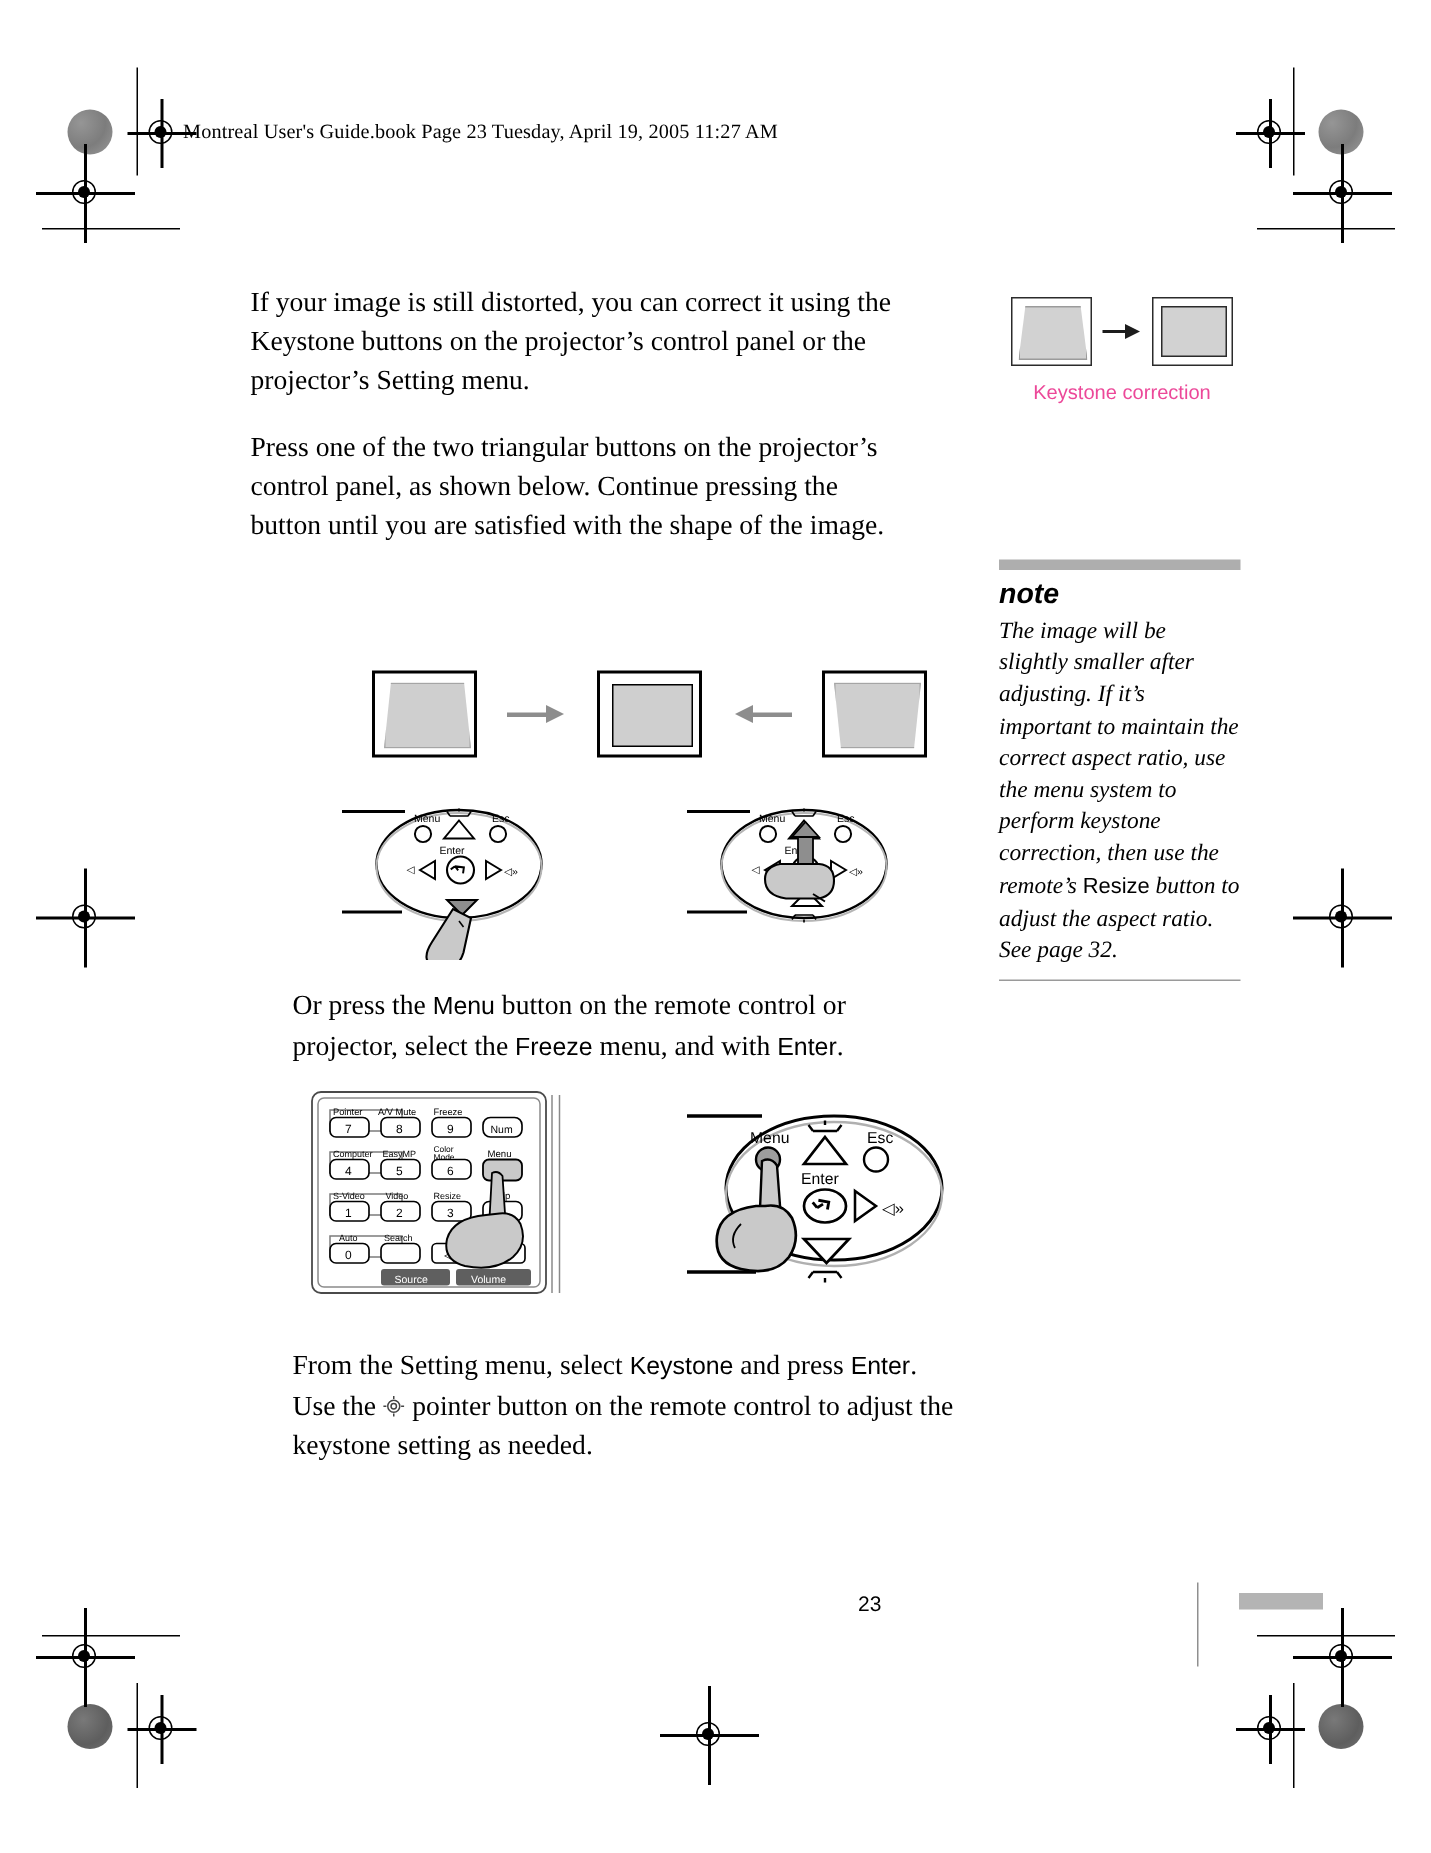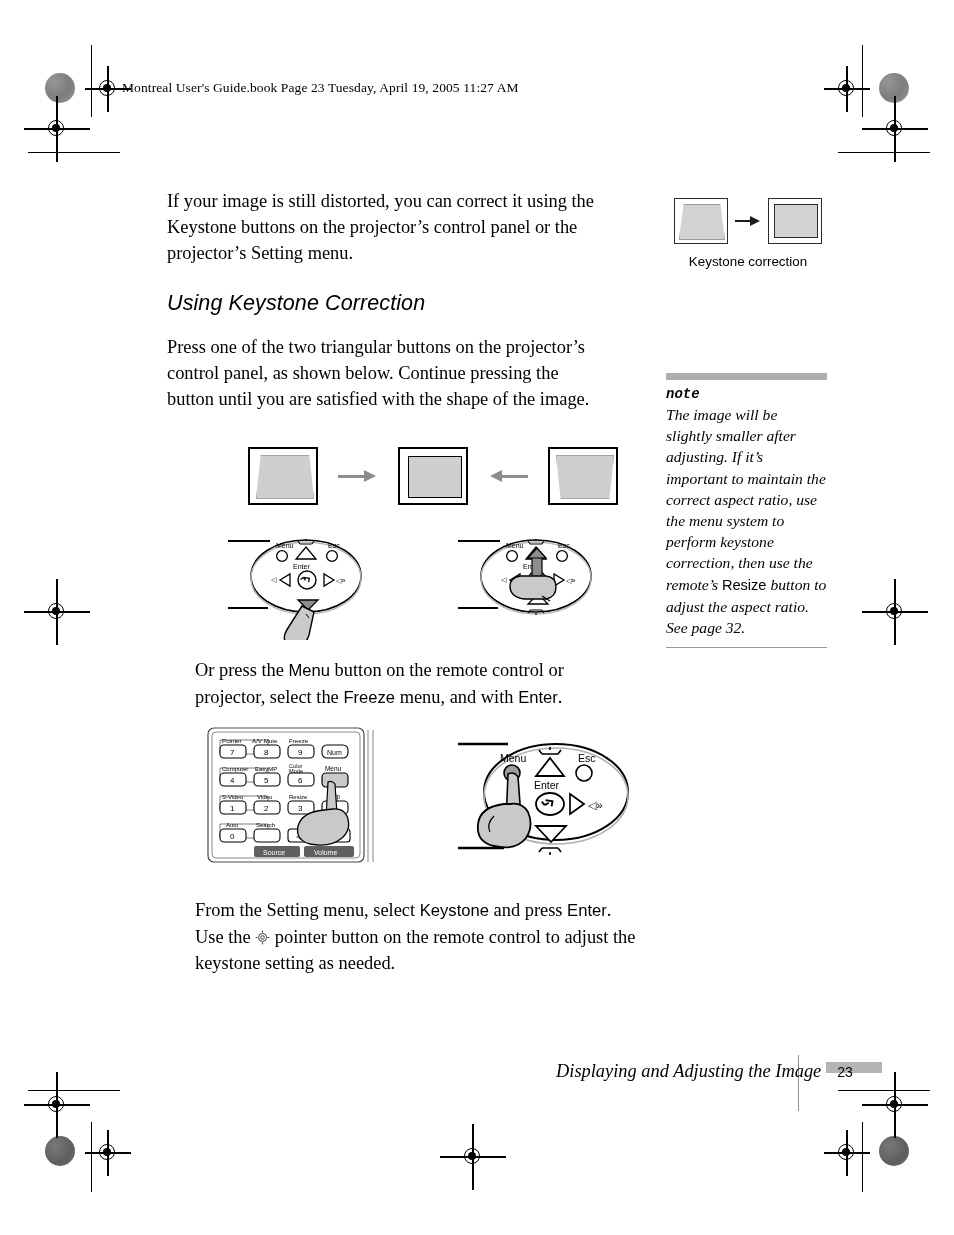--- a/index.html
+++ b/index.html
@@ -123,24 +123,24 @@
     left: 666px;
     top: 373px;
     width: 161px;
   }
   .note-rule-top {
     height: 7px;
     background: #aeaeae;
     margin-bottom: 6px;
   }
   .note-title {
-    font-family: Liberation Mono, monospace;
+    font-family: Liberation Sans, sans-serif;
     font-weight: 700;
     font-style: italic;
-    font-size: 14px;
+    font-size: 19px;
     margin-bottom: 2px;
   }
   .note-body {
     font-family: "Liberation Serif", serif;
     font-style: italic;
     font-size: 15.6px;
     line-height: 21.2px;
   }
   .note-body .ui {
     font-style: normal;
@@ -187,21 +187,21 @@
     width: 44px; height: 34px;
     background: #d2d2d2;
     border: 1.6px solid #2b2b2b;
     box-sizing: border-box;
   }
   .ks-caption {
     text-align: center;
     margin-top: 10px;
     font-family: "Liberation Sans", sans-serif;
     font-size: 13.4px;
-    color: #000000;
+    color: #ec4899;
   }
   .arrow-r {
     width: 26px; height: 12px;
     position: relative;
   }
   .arrow-r::before {
     content: "";
     position: absolute;
     left: 0; top: 5px;
     width: 17px; height: 2.2px;
@@ -423,21 +423,20 @@
 
   <div class="note-box">
     <div class="note-rule-top"></div>
     <div class="note-title">note</div>
     <div class="note-body"><span>The image will be slightly smaller after adjusting. If it’s important to maintain the correct aspect ratio, use the menu system to perform keystone correction, then use the remote’s </span><span class="ui">Resize</span><span> button to adjust the aspect ratio. See page 32.</span></div>
     <div class="note-rule-bot"></div>
   </div>
 
   <div class="col-main">
     <p class="body">If your image is still distorted, you can correct it using the Keystone buttons on the projector’s control panel or the projector’s Setting menu.</p>
-    <div class="h2">Using Keystone Correction</div>
     <p class="body indent" style="margin-top:18px;">Press one of the two triangular buttons on the projector’s control panel, as shown below. Continue pressing the button until you are satisfied with the shape of the image.</p>
   </div>
 
   <div class="trap-fig">
     <div class="tf-frame">
       <div class="tf-shape top-wide"></div>
     </div>
     <div class="arrow-g right">
         <span class="shaft"></span>
         <span class="head"></span>
@@ -622,17 +621,16 @@
   <p class="body" style="position:absolute; left:195px; top:897px; width:442px; margin:0;"><span>From the Setting menu, select </span><span class="ui">Keystone</span><span> and press </span><span class="ui">Enter</span><span>. Use the </span><span class="ptr-glyph"><svg width="15" height="15" viewBox="0 0 15 15">
           <circle cx="7.5" cy="7.5" r="4" fill="none" stroke="#444" stroke-width="1"></circle>
           <circle cx="7.5" cy="7.5" r="1.8" fill="none" stroke="#444" stroke-width="1"></circle>
           <path d="M7.5 0.6 v2 M7.5 12.4 v2 M0.6 7.5 h2 M12.4 7.5 h2" stroke="#444" stroke-width="1"></path>
         </svg></span><span> pointer button on the remote control to adjust the keystone setting as needed.</span></p>
 
 
   <div class="footer-vline"></div>
   <div class="footer-bar"></div>
   <div class="footer">
-    <span class="footer-title">Displaying and Adjusting the Image</span>
     <span class="footer-num">23</span>
   </div>
 
 </div>
 
 </body></html>

